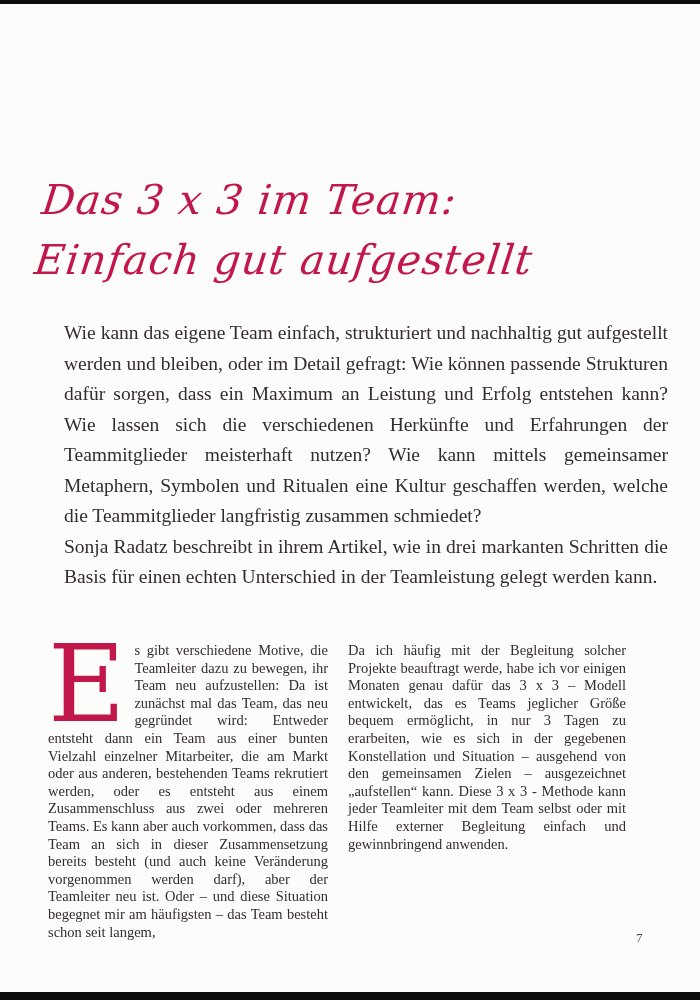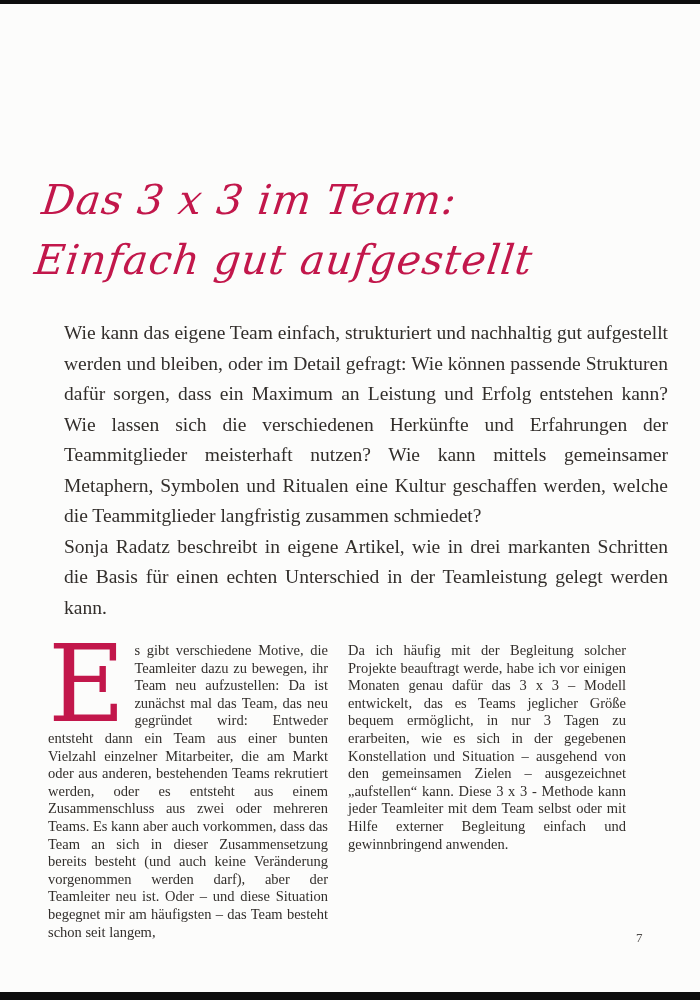--- a/index.html
+++ b/index.html
@@ -90,21 +90,21 @@
 <div class="page">
   <div class="edge top"></div>
 
   <header class="title-block">
     <div>Das 3 x 3 im Team:</div>
     <div>Einfach gut aufgestellt</div>
   </header>
 
   <section class="intro">
     <p>Wie kann das eigene Team einfach, strukturiert und nachhaltig gut aufgestellt werden und bleiben, oder im Detail gefragt: Wie können passende Strukturen dafür sorgen, dass ein Maximum an Leistung und Erfolg entstehen kann? Wie lassen sich die verschiedenen Herkünfte und Erfahrungen der Teammitglieder meisterhaft nutzen? Wie kann mittels gemeinsamer Metaphern, Symbolen und Ritualen eine Kultur geschaffen werden, welche die Teammitglieder langfristig zusammen schmiedet?</p>
-    <p>Sonja Radatz beschreibt in eigene Artikel, wie in drei markanten Schritten die Basis für einen echten Unterschied in der Teamleistung gelegt werden kann.</p>
+    <p>Sonja Radatz beschreibt in ihrem Artikel, wie in drei markanten Schritten die Basis für einen echten Unterschied in der Teamleistung gelegt werden kann.</p>
   </section>
 
   <section class="columns">
     <div class="col col-left">
       <p class="body-p"><span class="dropcap">E</span><span>s gibt verschiedene Motive, die Teamleiter dazu zu bewegen, ihr Team neu aufzustellen: Da ist zunächst mal das Team, das neu gegründet wird: Entweder entsteht dann ein Team aus einer bunten Vielzahl einzelner Mitarbeiter, die am Markt oder aus anderen, bestehenden Teams rekrutiert werden, oder es entsteht aus einem Zusammenschluss aus zwei oder mehreren Teams. Es kann aber auch vorkommen, dass das Team an sich in dieser Zusammensetzung bereits besteht (und auch keine Veränderung vorgenommen werden darf), aber der Teamleiter neu ist. Oder – und diese Situation begegnet mir am häufigsten – das Team besteht schon seit langem,</span></p>
     </div>
     <div class="col col-right">
       <p class="body-p">Da ich häufig mit der Begleitung solcher Projekte beauftragt werde, habe ich vor einigen Monaten genau dafür das 3 x 3 – Modell entwickelt, das es Teams jeglicher Größe bequem ermöglicht, in nur 3 Tagen zu erarbeiten, wie es sich in der gegebenen Konstellation und Situation – ausgehend von den gemeinsamen Zielen – ausgezeichnet „aufstellen“ kann. Diese 3 x 3 - Methode kann jeder Teamleiter mit dem Team selbst oder mit Hilfe externer Begleitung einfach und gewinnbringend anwenden.</p>
     </div>
   </section>

